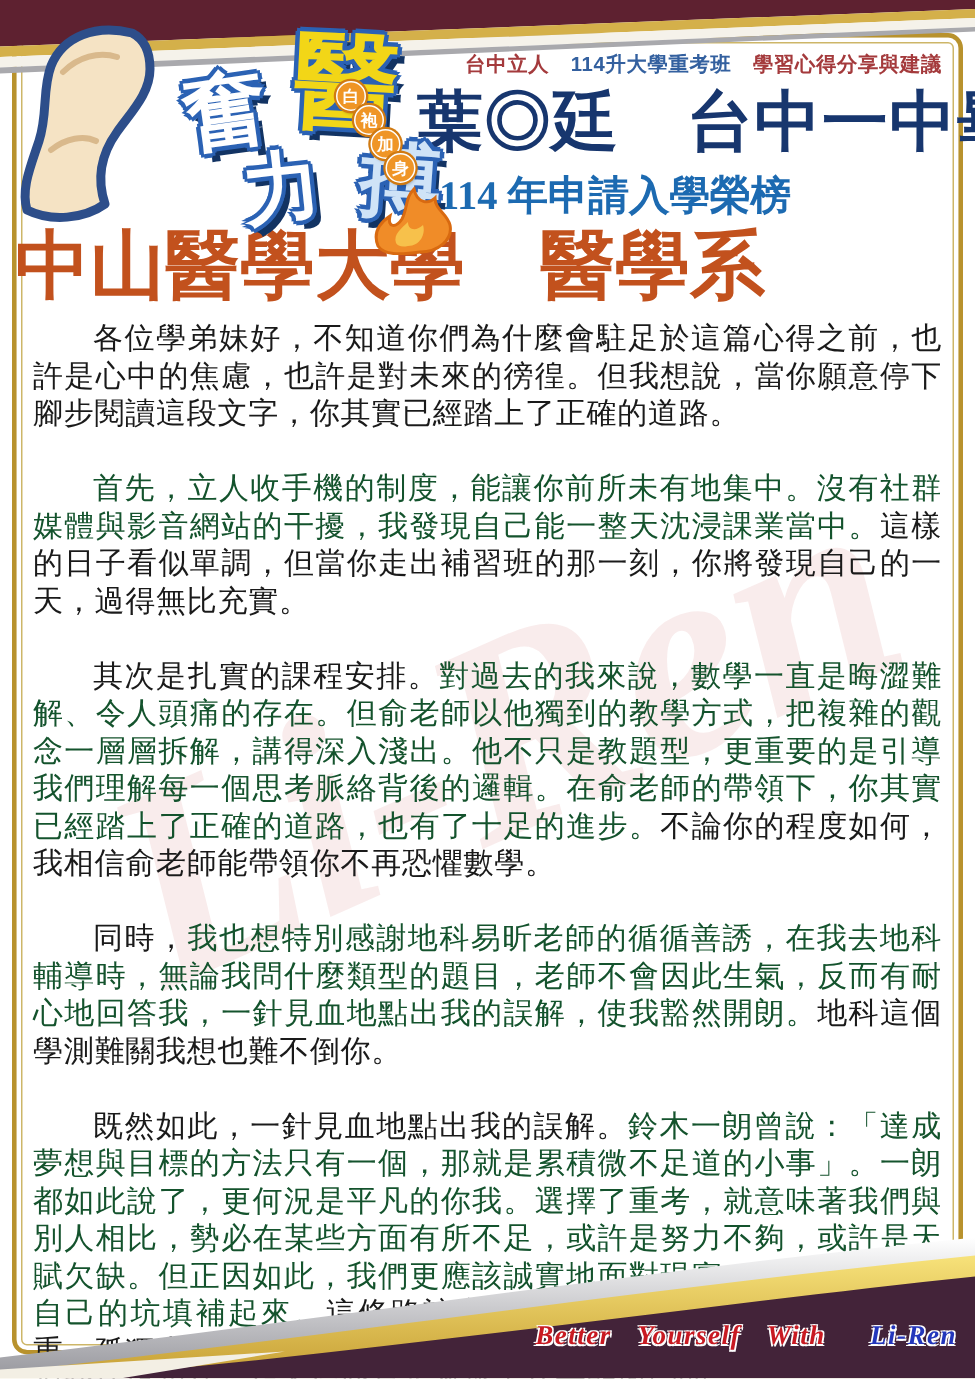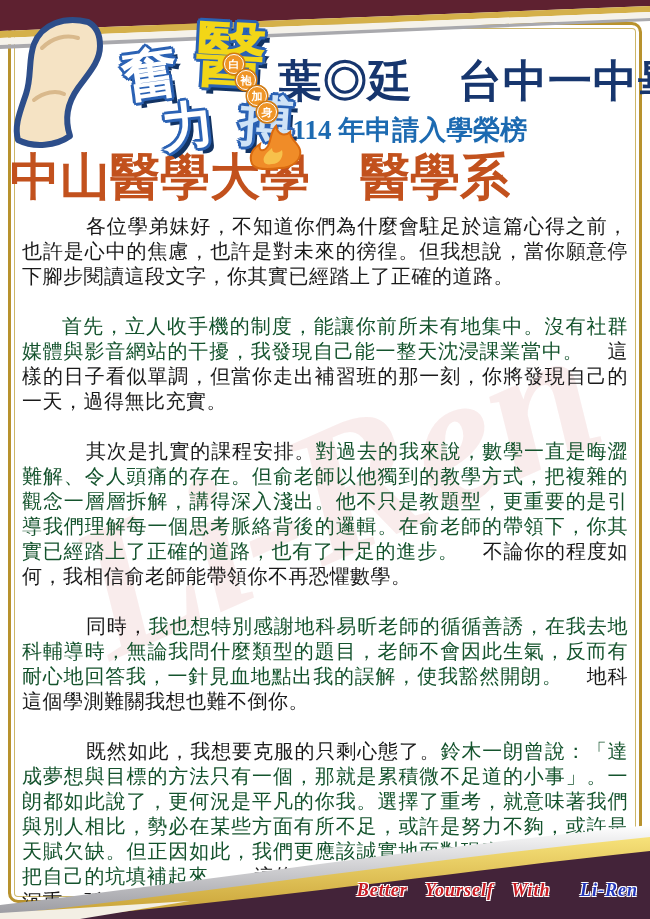--- a/index.html
+++ b/index.html
@@ -85,21 +85,21 @@
   .arm   { position:absolute; left:4px;  top:8px;  width:112px; height:136px; }
 
   
   .body-text {
     position:absolute; left:22px; top:214px; width:606px; z-index:4;
     font-size:20px; line-height:25px; color:#1a1a1a;
     text-align:justify; letter-spacing:0.5px;
   }
   .body-text p { margin-bottom:25px; text-indent:2em; }
   .seg-red   { color:#14532d; }
-  .seg-black { color:#1a1a1a;margin-left:24px; }
+  .seg-black { color:#1a1a1a; }
   .pre-line  { white-space:pre-line; }
 
   
   .footer-swoosh { position:absolute; left:0; bottom:0; width:650px; height:102px; z-index:7; }
   .footer-slogan {
     position:absolute; right:12px; bottom:18px; z-index:8;
     font-family:Liberation Serif, serif; font-style:italic; font-weight:900;
     font-size:18px; letter-spacing:1px; word-spacing:12px; white-space:nowrap;
     text-shadow:
       -1px -1px 0 #ffffff, 1px -1px 0 #ffffff, -1px 1px 0 #ffffff, 1px 1px 0 #ffffff;
@@ -116,20 +116,25 @@
 
   <div class="frame"></div>
 
   <svg class="top-band" viewBox="0 0 650 60" preserveAspectRatio="none">
     <polygon points="0,0 650,0 650,6 0,31" fill="#5e2130"></polygon>
     <polygon points="0,31 650,6 650,12 0,38" fill="#d4b04a"></polygon>
     <polygon points="0,38 650,12 650,18 0,45" fill="#f5f2ea"></polygon>
     <polygon points="0,45 650,18 650,21 0,49" fill="#a9a9ad"></polygon>
   </svg>
 
+  <div class="org-line">
+    <span class="org-red">台中立人</span>
+    <span class="org-blue">114升大學重考班</span>
+    <span class="org-red">學習心得分享與建議</span>
+  </div>
 
   <div class="logo">
     <svg class="arm" viewBox="0 0 112 136">
       <path d="M84,8 C60,2 38,10 30,30 C24,46 28,62 22,80 C16,98 10,112 14,126 C30,134 52,132 66,122 C60,104 64,88 74,74 C84,60 96,48 96,32 C96,20 92,12 84,8 Z" fill="#f5e3c4" stroke="#2d4e8a" stroke-width="6" stroke-linejoin="round"></path>
       <path d="M38,34 C48,24 62,20 74,24" fill="none" stroke="#d9b98c" stroke-width="4" stroke-linecap="round"></path>
       <path d="M30,86 C40,78 52,76 60,80" fill="none" stroke="#d9b98c" stroke-width="4" stroke-linecap="round"></path>
     </svg>
     <span class="logo-char ch-fen">奮</span>
     <span class="logo-char ch-li">力</span>
     <span class="logo-char ch-yi">醫</span>
@@ -155,21 +160,21 @@
     <p>
       <span class="seg-red">首先，立人收手機的制度，能讓你前所未有地集中。沒有社群媒體與影音網站的干擾，我發現自己能一整天沈浸課業當中。</span><span class="seg-black">這樣的日子看似單調，但當你走出補習班的那一刻，你將發現自己的一天，過得無比充實。</span>
     </p>
     <p>
       <span class="seg-black">其次是扎實的課程安排。</span><span class="seg-red">對過去的我來說，數學一直是晦澀難解、令人頭痛的存在。但俞老師以他獨到的教學方式，把複雜的觀念一層層拆解，講得深入淺出。他不只是教題型，更重要的是引導我們理解每一個思考脈絡背後的邏輯。在俞老師的帶領下，你其實已經踏上了正確的道路，也有了十足的進步。</span><span class="seg-black">不論你的程度如何，我相信俞老師能帶領你不再恐懼數學。</span>
     </p>
     <p>
       <span class="seg-black">同時，</span><span class="seg-red">我也想特別感謝地科易昕老師的循循善誘，在我去地科輔導時，無論我問什麼類型的題目，老師不會因此生氣，反而有耐心地回答我，一針見血地點出我的誤解，使我豁然開朗。</span><span class="seg-black">地科這個學測難關我想也難不倒你。</span>
     </p>
     <p>
-      <span class="seg-black">既然如此，我想要克服的只剩心態了。</span><span class="seg-red">鈴木一朗曾說：「達成夢想與目標的方法只有一個，那就是累積微不足道的小事」。一朗都如此說了，更何況是平凡的你我。選擇了重考，就意味著我們與別人相比，勢必在某些方面有所不足，或許是努力不夠，或許是天賦欠缺。但正因如此，我們更應該誠實地面對現實，並一點一滴把自己的坑填補起來。</span><span class="seg-black pre-line">這條路註定不輕鬆，日子會枯燥、壓力會沉重、孤獨也時常如影隨形。
+      <span class="seg-black">既然如此，一針見血地點出我的誤解。</span><span class="seg-red">鈴木一朗曾說：「達成夢想與目標的方法只有一個，那就是累積微不足道的小事」。一朗都如此說了，更何況是平凡的你我。選擇了重考，就意味著我們與別人相比，勢必在某些方面有所不足，或許是努力不夠，或許是天賦欠缺。但正因如此，我們更應該誠實地面對現實，並一點一滴把自己的坑填補起來。</span><span class="seg-black pre-line">這條路註定不輕鬆，日子會枯燥、壓力會沉重、孤獨也時常如影隨形。
 但我始終相信，如今這些長夜孤燈下的苦悶與寂寞，
 終將幻化成那一日「看遍長安花」的喜悅與
 豁然。</span>
     </p>
   </div>
 
   <svg class="footer-swoosh" viewBox="0 0 650 102" preserveAspectRatio="none">
     <defs>
       <linearGradient id="silverG" x1="0" y1="0" x2="0" y2="1">
         <stop offset="0" stop-color="#ffffff"></stop>

